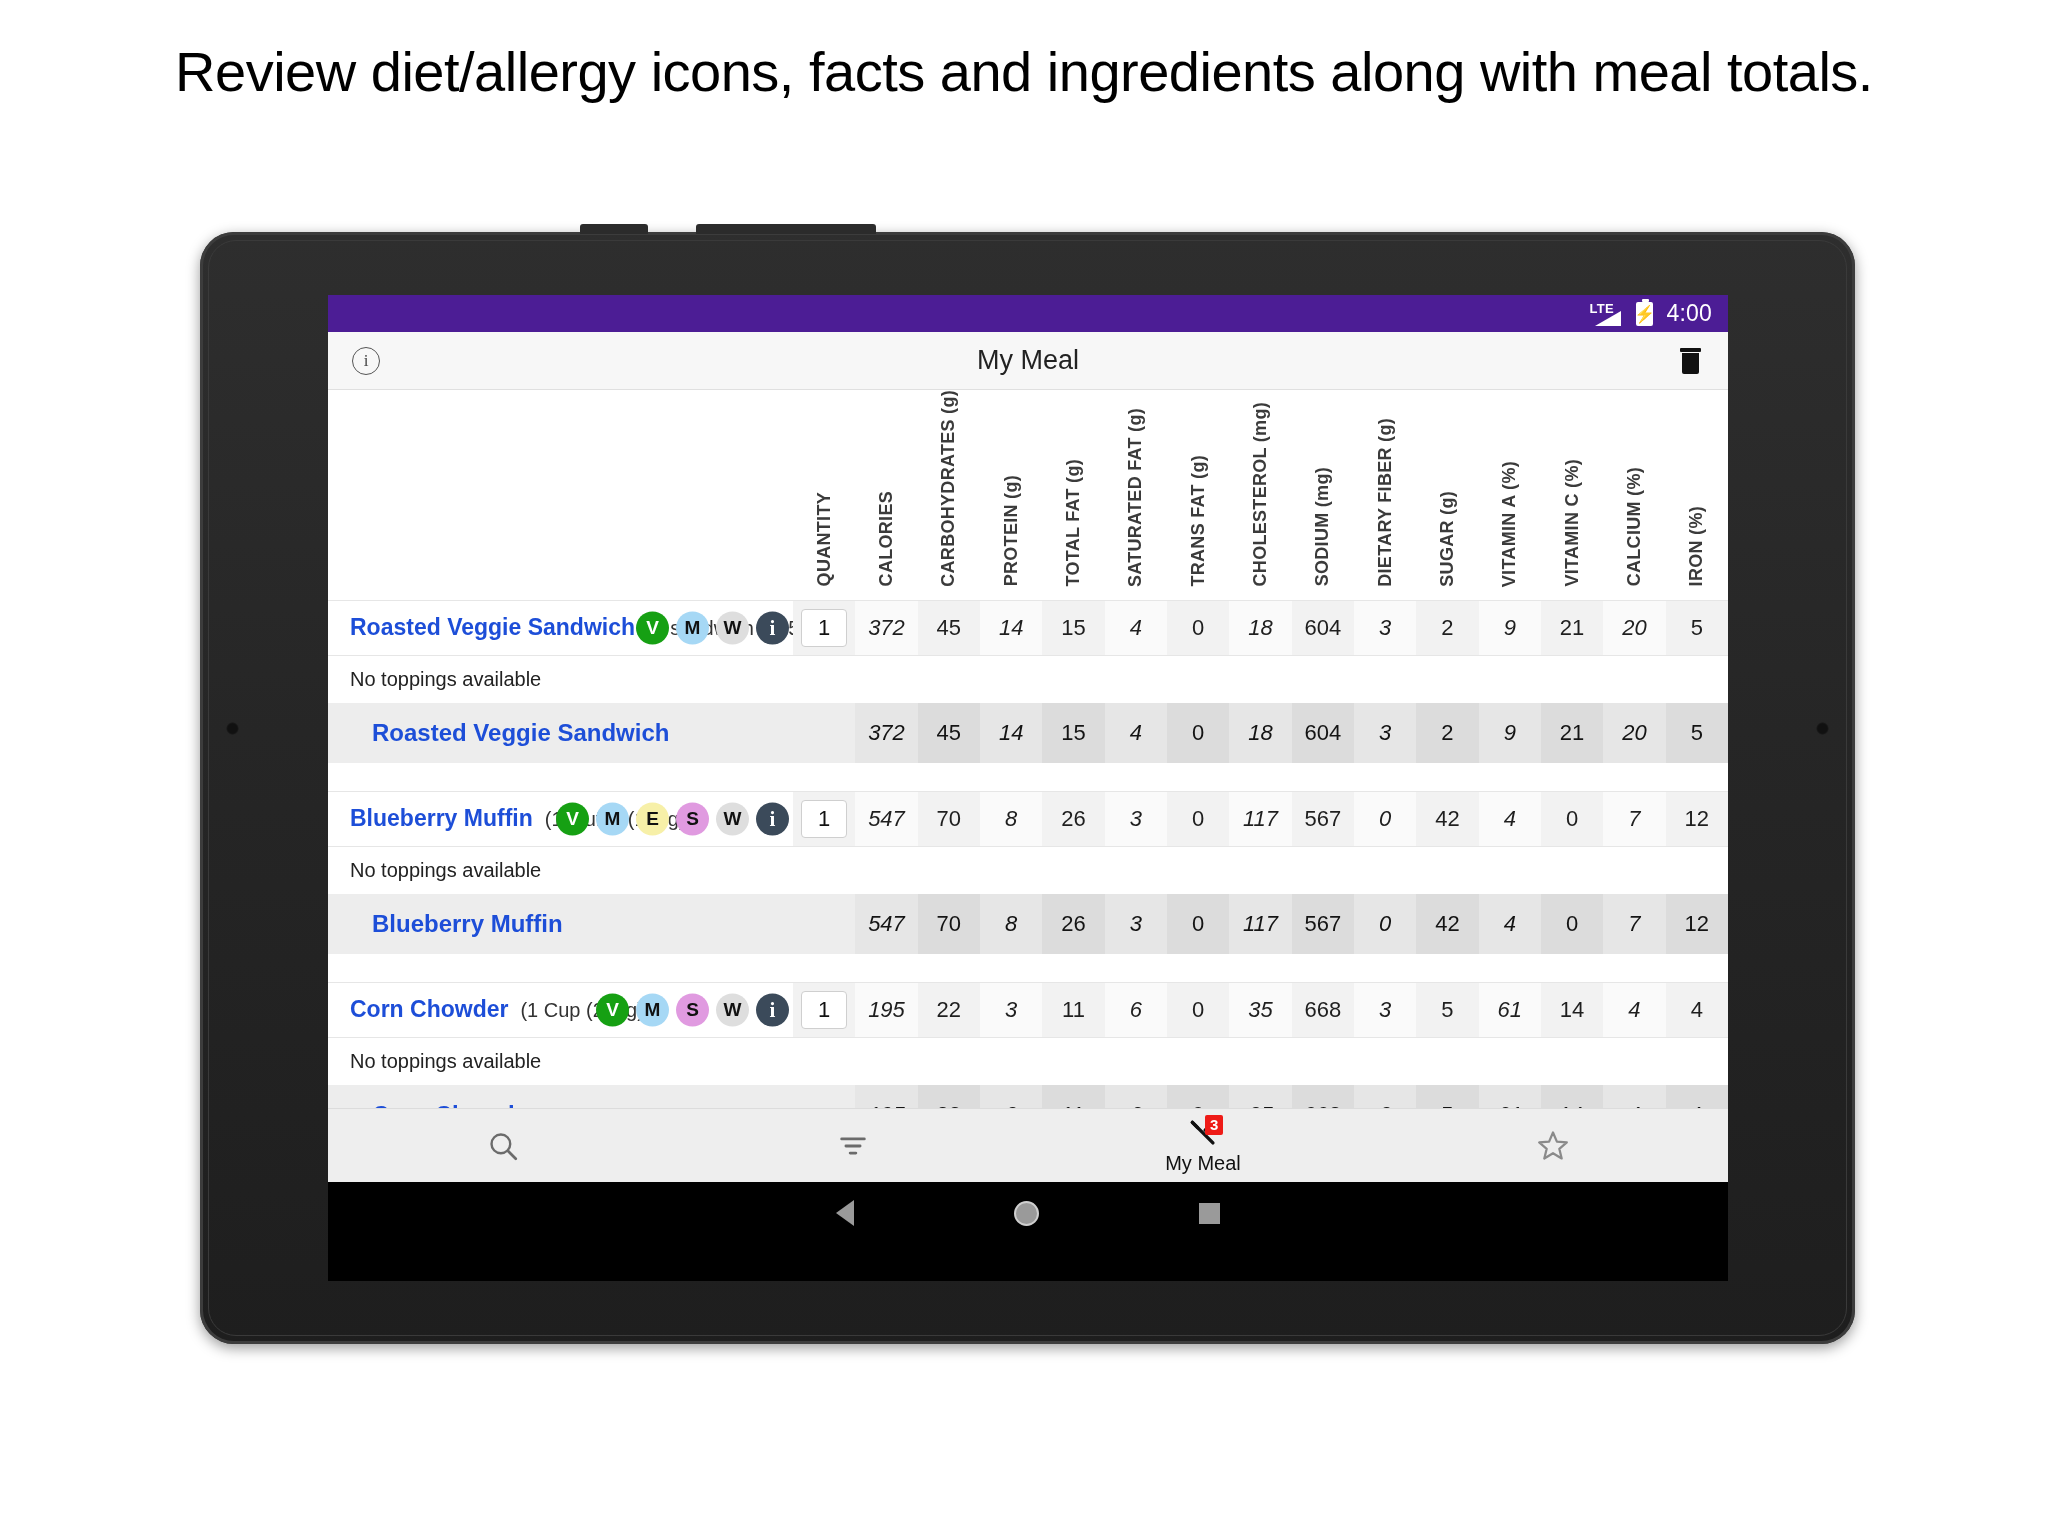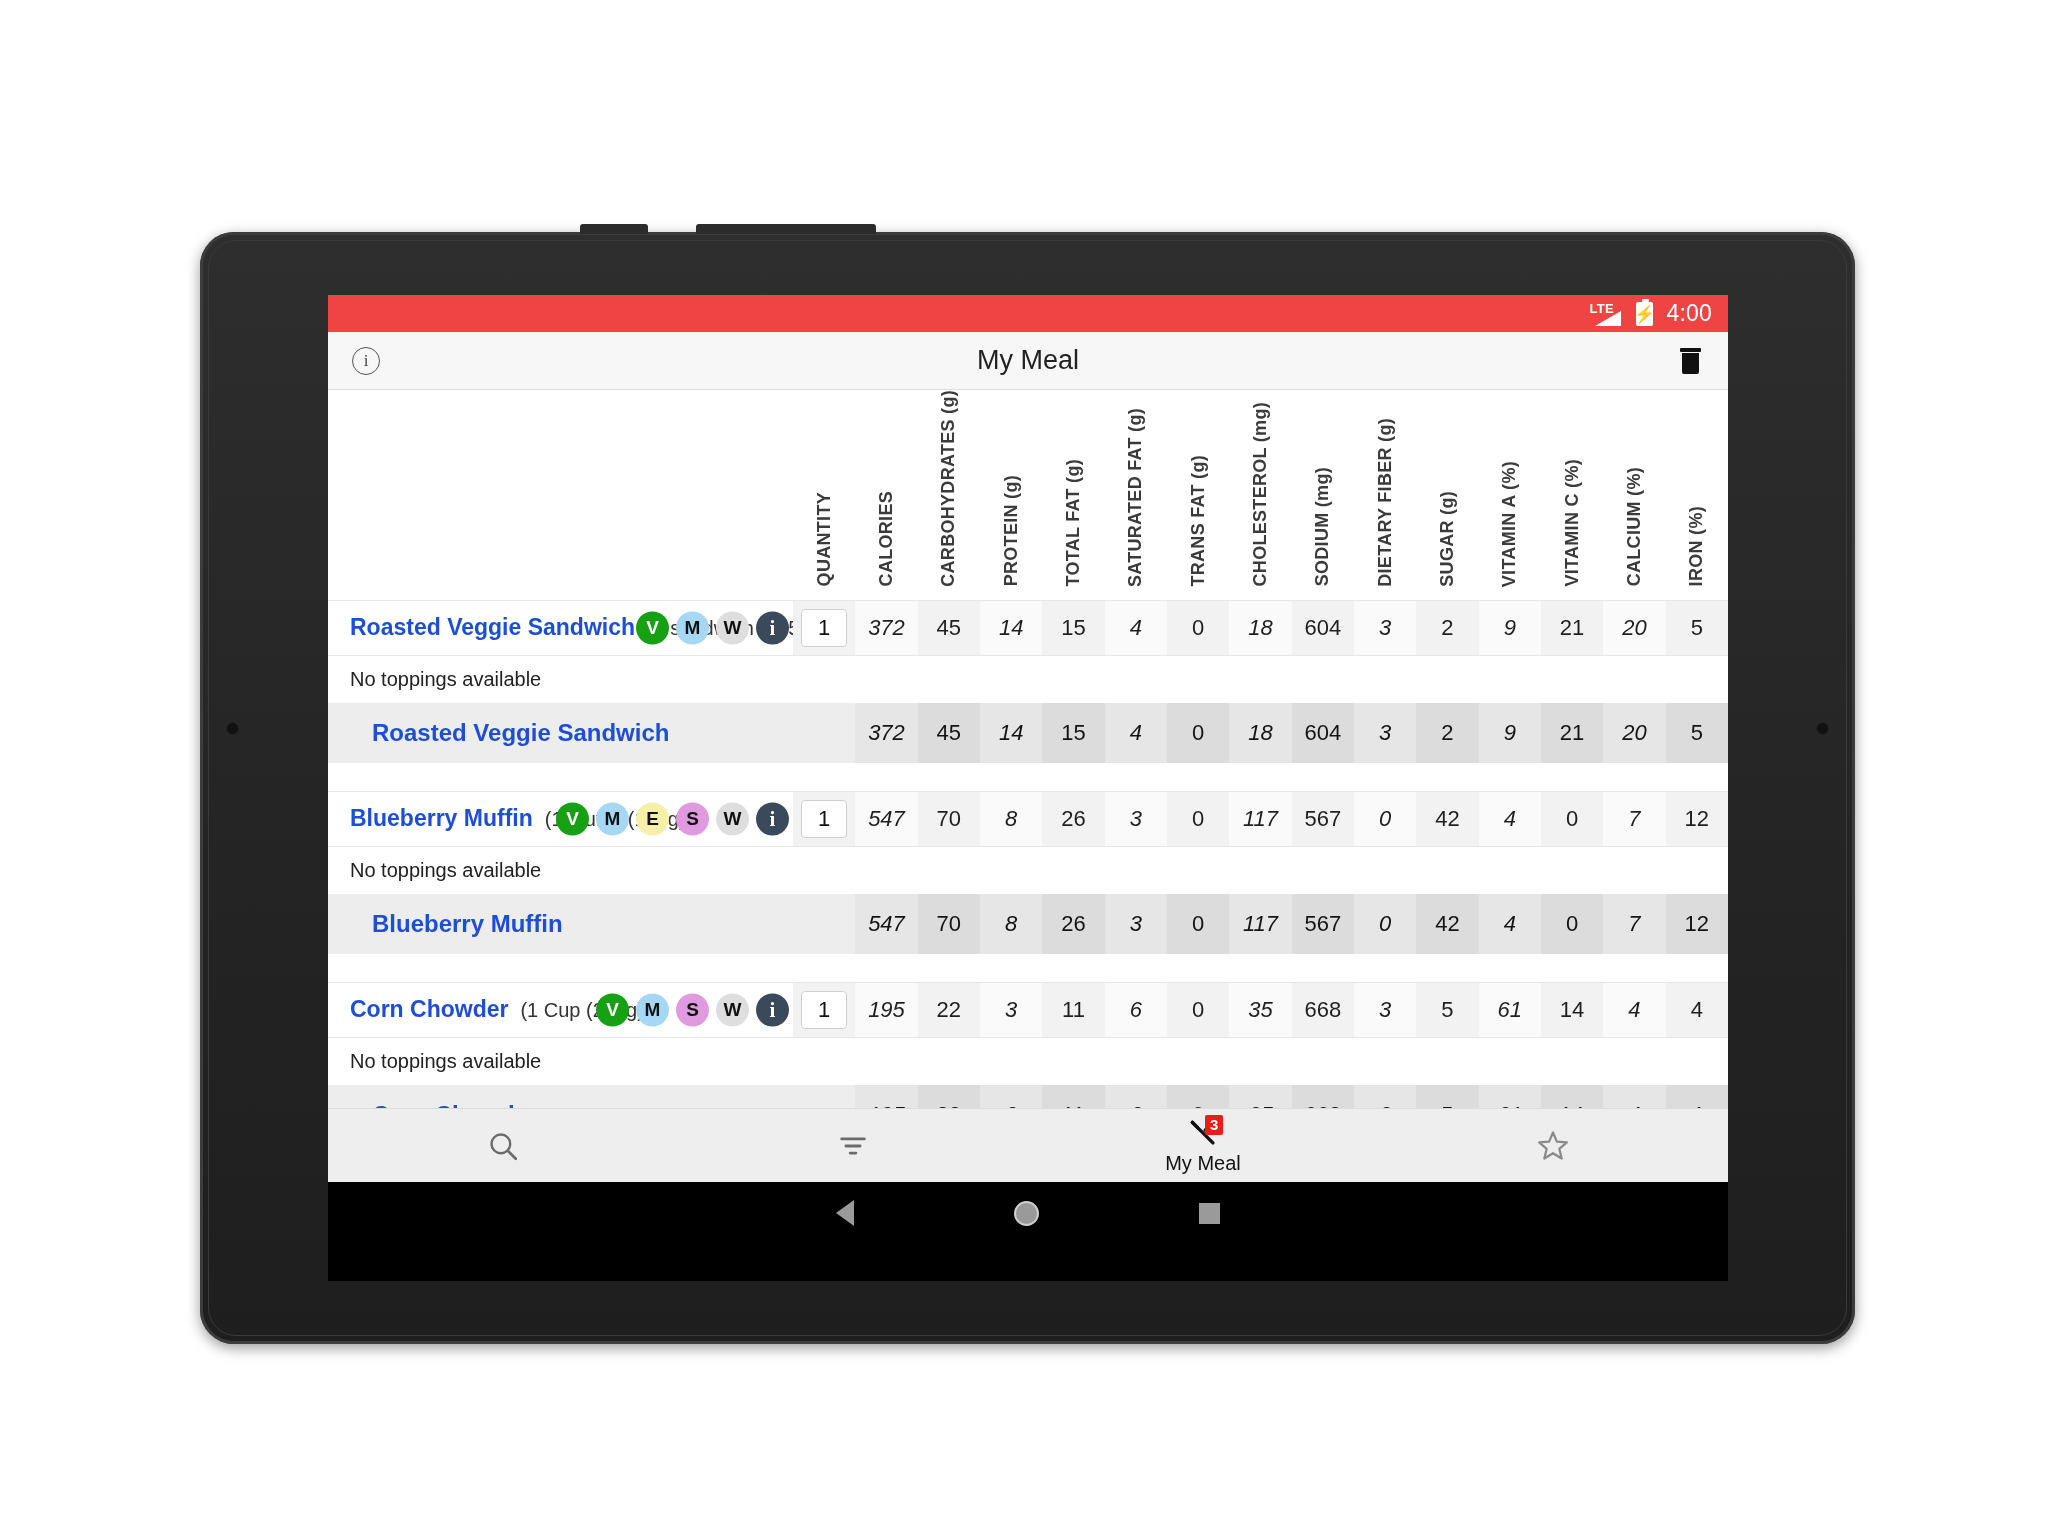--- a/index.html
+++ b/index.html
@@ -59,21 +59,21 @@
     position:absolute;
     left:128px;top:63px;
     width:1400px;height:986px;
     background:#000;
     overflow:hidden;
   }
 
   
   #statusbar{
     height:37px;width:100%;
-    background:#ef4444;color:#fff;
+    background:#4c1d95;color:#fff;
     display:flex;align-items:center;justify-content:flex-end;
     padding-right:16px;box-sizing:border-box;
     font-size:22px;
   }
   #statusbar .sb-group{display:flex;align-items:center;gap:13px;}
   .lte-wrap{position:relative;width:34px;height:26px;}
   .lte-txt{position:absolute;left:0;top:0;font-size:13px;font-weight:700;letter-spacing:.3px;}
   .lte-tri{
     position:absolute;left:6px;bottom:1px;width:0;height:0;
     border-left:26px solid transparent;border-bottom:15px solid #fff;
@@ -287,20 +287,21 @@
   .circ-home{
     width:25px;height:25px;border-radius:50%;
     border:2px solid #cfcfcf;background:#9a9a9a;box-sizing:border-box;
   }
   .sq-recent{width:21px;height:21px;background:#9a9a9a;}
 </style>
 </head>
 <body>
 
 <div id="caption">
+  <div>Review diet/allergy icons, facts and ingredients along with meal totals.</div>
 </div>
 
 <div id="device">
   <div id="device-inner-bevel"></div>
   <div class="dev-button" id="dev-btn-1"></div>
   <div class="dev-button" id="dev-btn-2"></div>
   <div class="dev-dot" id="dot-left"></div>
   <div class="dev-dot" id="dot-right"></div>
 
   <div id="screen">

